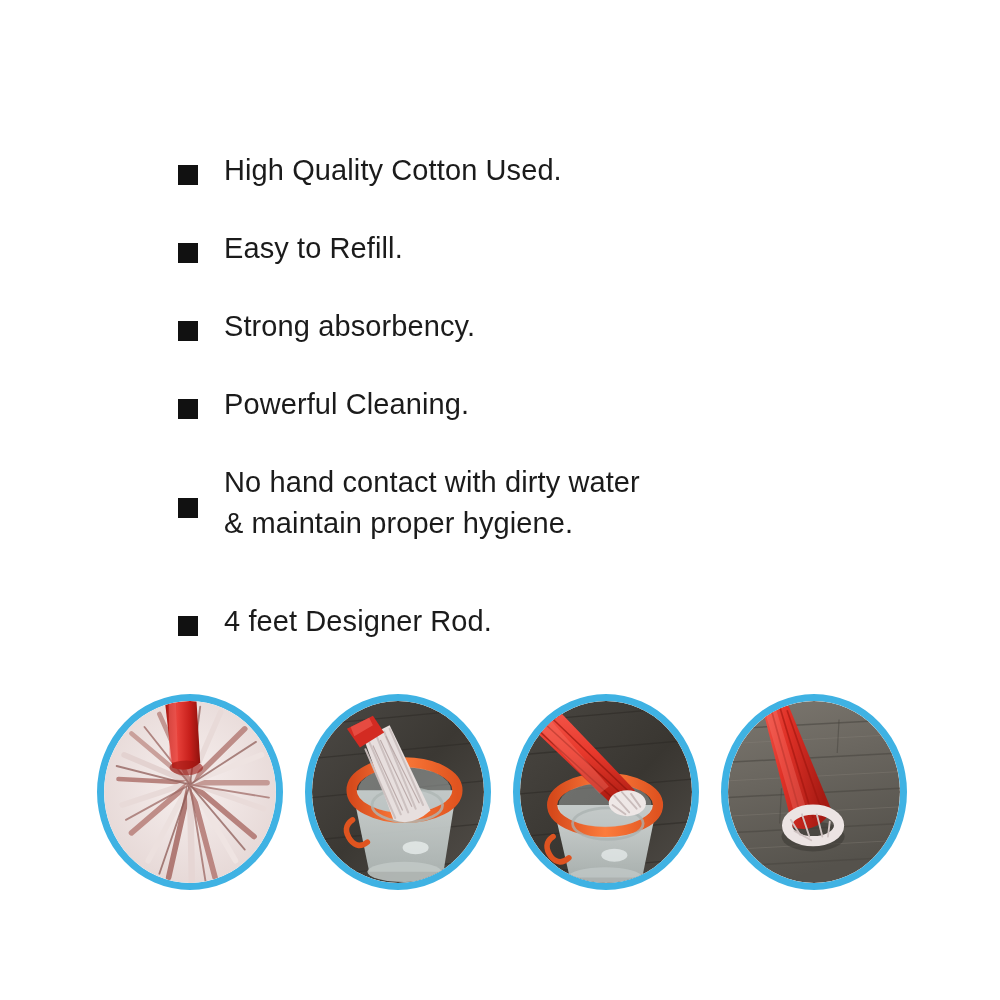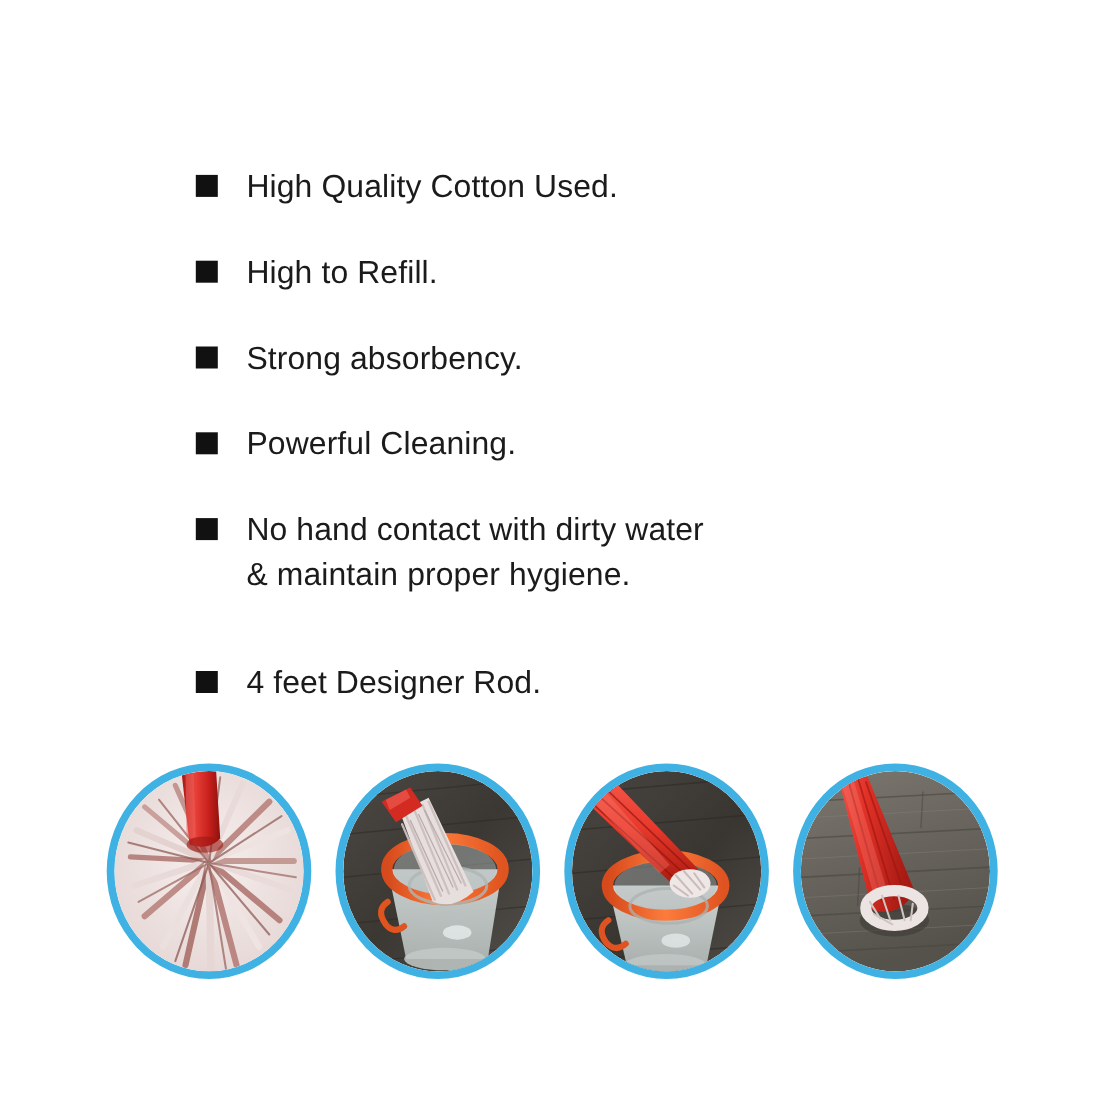--- a/index.html
+++ b/index.html
@@ -25,21 +25,21 @@
   
   .features {
     position: absolute;
     left: 178px;
     top: 150px;
     width: 740px;
   }
 
   .feature-row {
     display: flex;
-    align-items: flex-start;
+    align-items: center;
     margin-bottom: 37px;
   }
   .feature-row.two-line {
     margin-bottom: 57px;
   }
 
   .bullet-square {
     flex: 0 0 auto;
     width: 20px;
     height: 20px;
@@ -99,21 +99,21 @@
   <div class="features">
 
     <div class="feature-row">
       <span class="bullet-square"></span>
       <span class="feature-text">High Quality Cotton Used.</span>
     </div>
 
 
     <div class="feature-row">
       <span class="bullet-square"></span>
-      <span class="feature-text">High to Refill.</span>
+      <span class="feature-text">Easy to Refill.</span>
     </div>
 
     <div class="feature-row">
       <span class="bullet-square"></span>
       <span class="feature-text">Strong absorbency.</span>
     </div>
 
     <div class="feature-row">
       <span class="bullet-square"></span>
       <span class="feature-text">Powerful Cleaning.</span>

